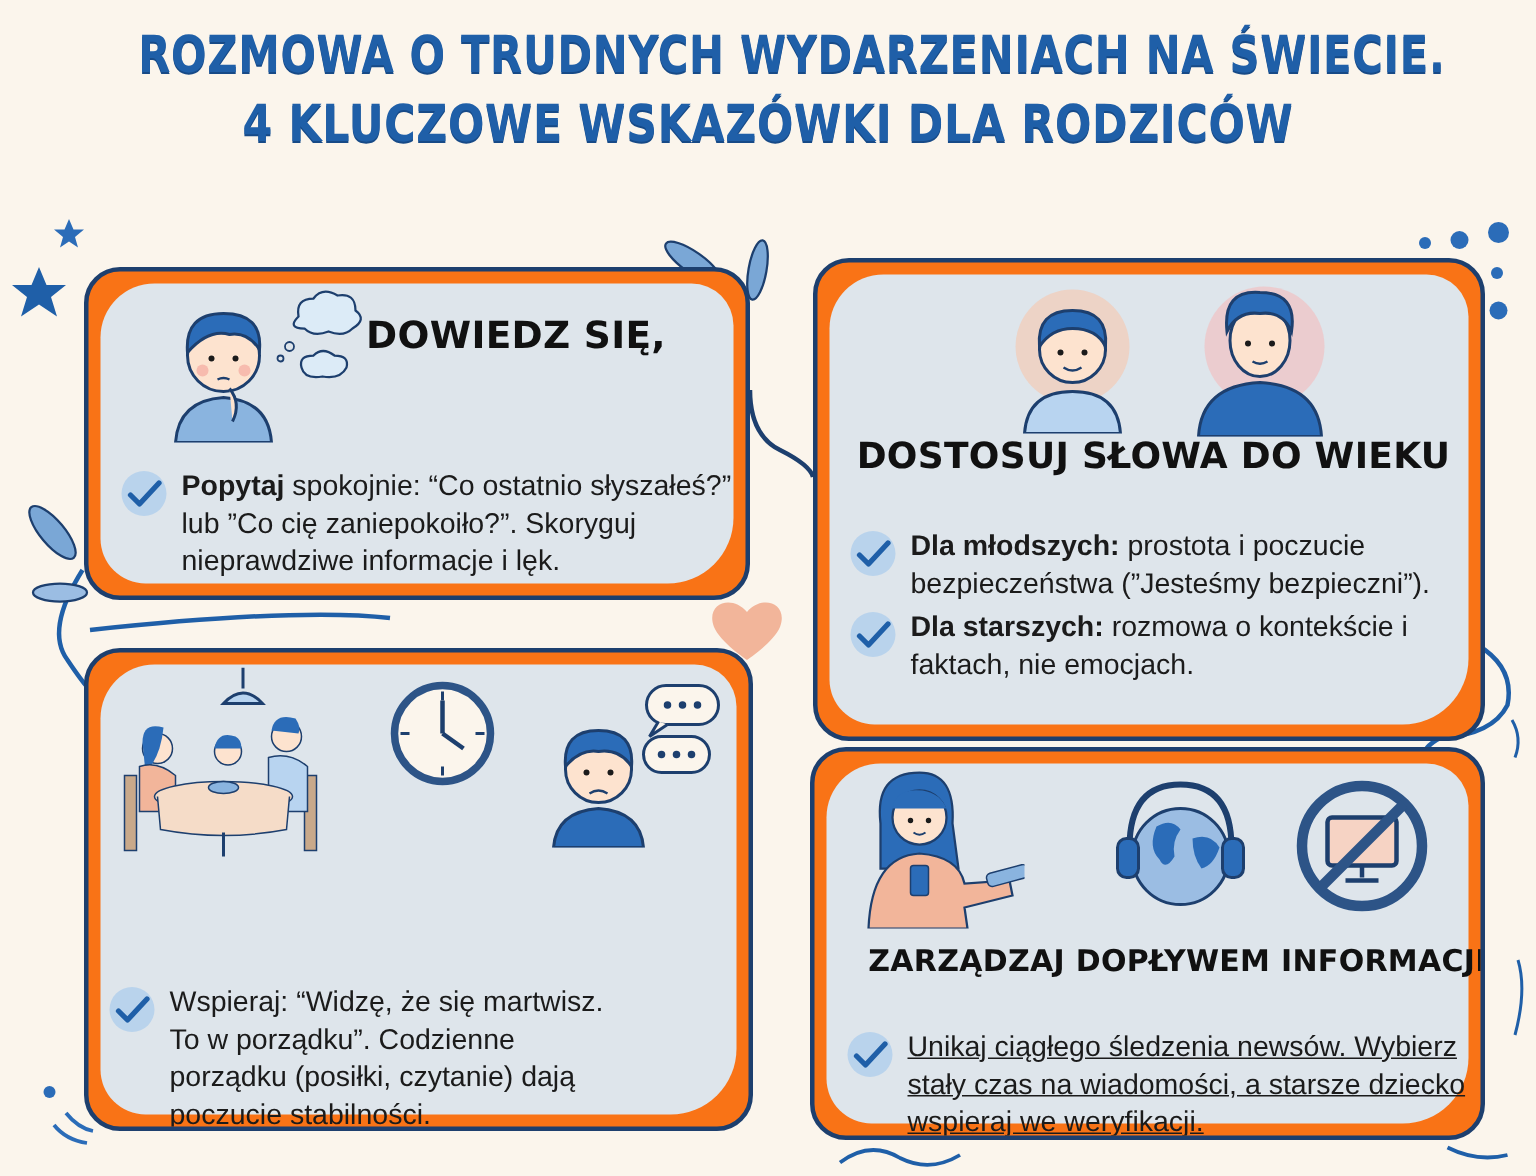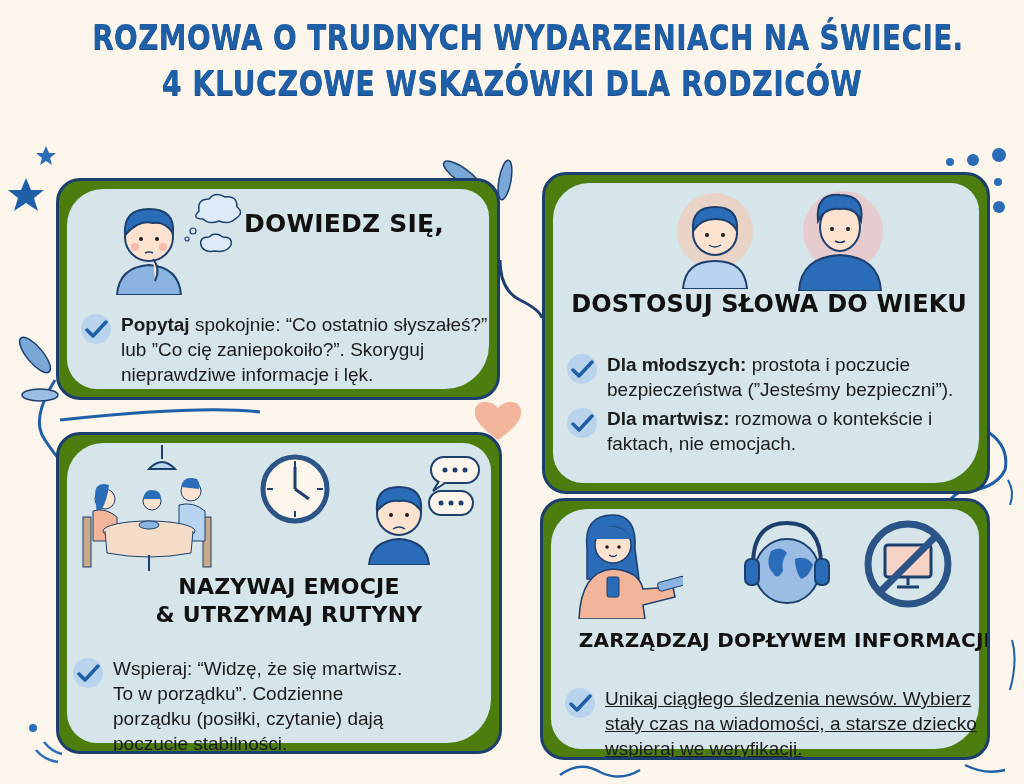--- a/index.html
+++ b/index.html
@@ -18,21 +18,21 @@
     text-shadow: 0 1px 0 #174a87;
   }
   .title .line { display: block; white-space: nowrap; }
   .title .line1 { transform: scaleX(0.82); transform-origin: center; }
   .title .line2 { transform: scaleX(0.84); transform-origin: center; }
 
   .card {
     position: absolute;
     border: 3px solid #1d3f6e;
     border-radius: 24px;
-    background: #4d7c0f;
+    background: #f97316;
     overflow: hidden;
   }
   .card .wash {
     position: absolute; left: 8px; top: 8px; right: 8px; bottom: 8px;
     background: #dcebf7; border-radius: 36px 28px 44px 30px;
     opacity: 0.95;
   }
   .card-inner { position: absolute; inset: 0; }
 
   .heading {
@@ -172,21 +172,21 @@
           </svg>
       </span>
       <span class="btext"><b>Dla młodszych:</b><span> prostota i poczucie bezpieczeństwa (”Jesteśmy bezpieczni”).</span></span>
     </div>
     <div class="bullet" style="left:22px;top:210px;width:420px;">
       <span class="check">
         <svg width="24" height="20">
             <path d="M3 11 L9 17 L22 3" stroke="#1f5fa8" stroke-width="3.5" fill="none" stroke-linecap="round" stroke-linejoin="round"></path>
           </svg>
       </span>
-      <span class="btext"><b>Dla martwisz:</b><span> rozmowa o kontekście i faktach, nie emocjach.</span></span>
+      <span class="btext"><b>Dla starszych:</b><span> rozmowa o kontekście i faktach, nie emocjach.</span></span>
     </div>
   </div>
 </div>
 
 <div class="card" style="left:56px;top:432px;width:446px;height:322px;">
   <div class="wash"></div>
   <div class="card-inner">
     <svg class="deco" width="150" height="130" style="left:18px;top:10px;">
       <line x1="85" y1="0" x2="85" y2="14" stroke="#1d3f6e" stroke-width="2"></line>
       <path d="M72 24 Q85 10 98 24 Z" fill="#b8d4f0" stroke="#1d3f6e" stroke-width="2"></path>
@@ -228,24 +228,20 @@
       <rect x="6" y="4" width="48" height="26" rx="13" fill="#fbf5ec" stroke="#1d3f6e" stroke-width="2"></rect>
       <path d="M14 28 L8 38 L20 30" fill="#fbf5ec" stroke="#1d3f6e" stroke-width="2"></path>
       <circle cx="20" cy="17" r="2.5" fill="#1d3f6e"></circle>
         <circle cx="30" cy="17" r="2.5" fill="#1d3f6e"></circle>
         <circle cx="40" cy="17" r="2.5" fill="#1d3f6e"></circle>
       <rect x="4" y="38" width="44" height="24" rx="12" fill="#fbf5ec" stroke="#1d3f6e" stroke-width="2"></rect>
       <circle cx="16" cy="50" r="2.5" fill="#1d3f6e"></circle>
         <circle cx="26" cy="50" r="2.5" fill="#1d3f6e"></circle>
         <circle cx="36" cy="50" r="2.5" fill="#1d3f6e"></circle>
     </svg>
-    <div class="heading" style="left:60px;top:138px;width:340px;font-size:22px;line-height:28px;">
-      <div>NAZYWAJ EMOCJE</div>
-      <div>&amp; UTRZYMAJ RUTYNY</div>
-    </div>
     <div class="bullet" style="left:14px;top:200px;width:330px;">
       <span class="check">
         <svg width="24" height="20">
             <path d="M3 11 L9 17 L22 3" stroke="#1f5fa8" stroke-width="3.5" fill="none" stroke-linecap="round" stroke-linejoin="round"></path>
           </svg>
       </span>
       <span class="btext"><b></b><span>Wspieraj: “Widzę, że się martwisz. To w porządku”. Codzienne porządku (posiłki, czytanie) dają poczucie stabilności.</span></span>
     </div>
   </div>
 </div>

